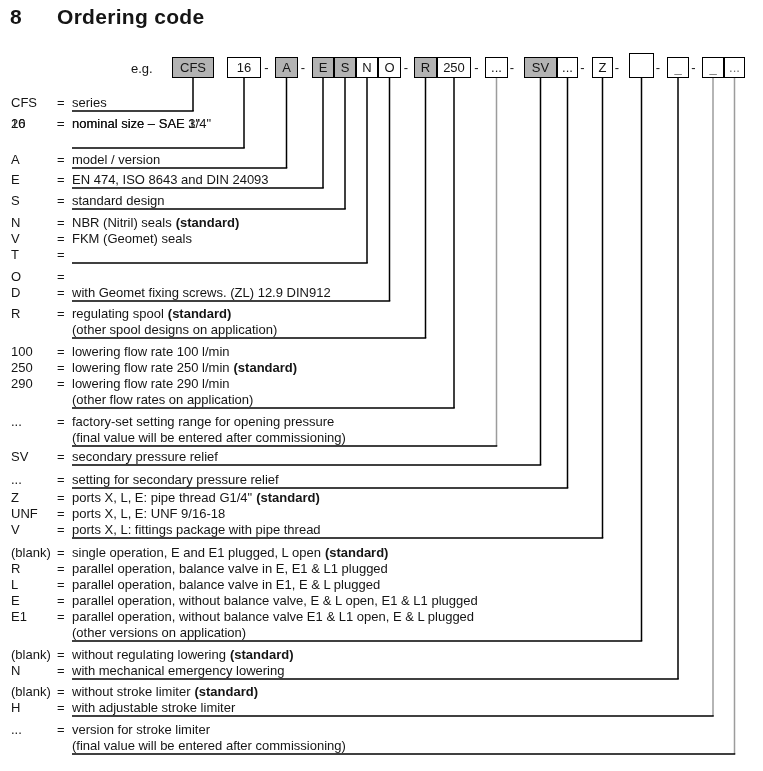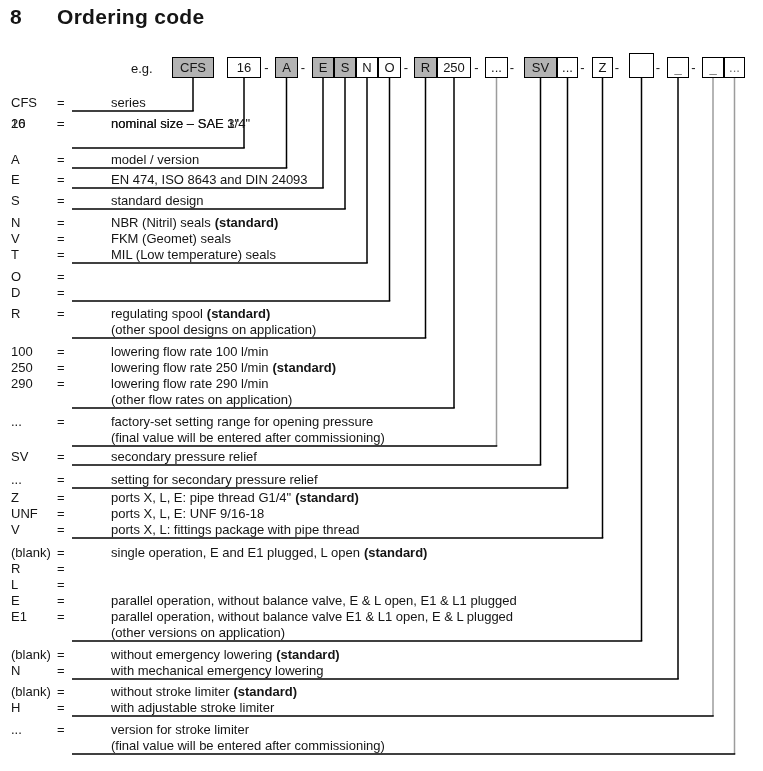--- a/index.html
+++ b/index.html
@@ -16,21 +16,21 @@
     display:flex;align-items:center;justify-content:center;
     font-size:13px;line-height:13px;white-space:pre;
   }
   .box.shaded{background:#b3b3b3;}
   .box.muted{color:#6e6e6e;}
   .dash{position:absolute;font-size:13px;transform:translateX(-50%);}
   svg.lines{position:absolute;left:0;top:0;}
   .row{position:absolute;left:0;width:763px;height:16px;line-height:16px;font-size:13px;white-space:nowrap;}
   .row .code{position:absolute;left:11px;}
   .row .eq{position:absolute;left:57px;}
-  .row .desc{position:absolute;left:72px;margin-left:39px;}
+  .row .desc{position:absolute;left:72px;}
   .std{font-weight:bold;margin-left:4px;}
 </style>
 </head>
 <body>
 
 <div class="page">
   <div class="title">
     <span class="num">8</span><span>Ordering code</span>
   </div>
   <div class="eg">e.g.</div>
@@ -136,29 +136,29 @@
         <span class="desc"><span>NBR (Nitril) seals</span><b class="std">(standard)</b></span>
       </div>
       <div class="row" style="top: 231px;">
         <span class="code">V</span>
         <span class="eq">=</span>
         <span class="desc"><span>FKM (Geomet) seals</span></span>
       </div>
       <div class="row" style="top: 247px;">
         <span class="code">T</span>
         <span class="eq">=</span>
-        <span class="desc"><span>MIL (Low temperature) seals</span></span>
       </div>
       <div class="row" style="top: 269px;">
         <span class="code">O</span>
         <span class="eq">=</span>
       </div>
       <div class="row" style="top: 285px;">
         <span class="code">D</span>
         <span class="eq">=</span>
+        <span class="desc"><span>with Geomet fixing screws. (ZL) 12.9 DIN912</span></span>
       </div>
       <div class="row" style="top: 306px;">
         <span class="code">R</span>
         <span class="eq">=</span>
         <span class="desc"><span>regulating spool</span><b class="std">(standard)</b></span>
       </div>
       <div class="row" style="top: 322px; text-align: right;">
         <span class="desc">(other spool designs on application)</span>
       </div>
       <div class="row" style="top: 344px;">
@@ -213,42 +213,44 @@
         <span class="desc"><span>ports X, L: fittings package with pipe thread</span></span>
       </div>
       <div class="row" style="top: 545px;">
         <span class="code">(blank)</span>
         <span class="eq">=</span>
         <span class="desc"><span>single operation, E and E1 plugged, L open</span><b class="std">(standard)</b></span>
       </div>
       <div class="row" style="top: 561px;">
         <span class="code">R</span>
         <span class="eq">=</span>
+        <span class="desc"><span>parallel operation, balance valve in E, E1 &amp; L1 plugged</span></span>
       </div>
       <div class="row" style="top: 577px;">
         <span class="code">L</span>
         <span class="eq">=</span>
+        <span class="desc"><span>parallel operation, balance valve in E1, E &amp; L plugged</span></span>
       </div>
       <div class="row" style="top: 593px;">
         <span class="code">E</span>
         <span class="eq">=</span>
         <span class="desc"><span>parallel operation, without balance valve, E &amp; L open, E1 &amp; L1 plugged</span></span>
       </div>
       <div class="row" style="top: 609px;">
         <span class="code">E1</span>
         <span class="eq">=</span>
         <span class="desc"><span>parallel operation, without balance valve E1 &amp; L1 open, E &amp; L plugged</span></span>
       </div>
       <div class="row" style="top: 625px;">
         <span class="desc">(other versions on application)</span>
       </div>
       <div class="row" style="top: 647px;">
         <span class="code">(blank)</span>
         <span class="eq">=</span>
-        <span class="desc"><span>without emergency lowering</span><b class="std">(standard)</b></span>
+        <span class="desc"><span>without regulating lowering</span><b class="std">(standard)</b></span>
       </div>
       <div class="row" style="top: 663px;">
         <span class="code">N</span>
         <span class="eq">=</span>
         <span class="desc"><span>with mechanical emergency lowering</span></span>
       </div>
       <div class="row" style="top: 684px;">
         <span class="code">(blank)</span>
         <span class="eq">=</span>
         <span class="desc"><span>without stroke limiter</span><b class="std">(standard)</b></span>

